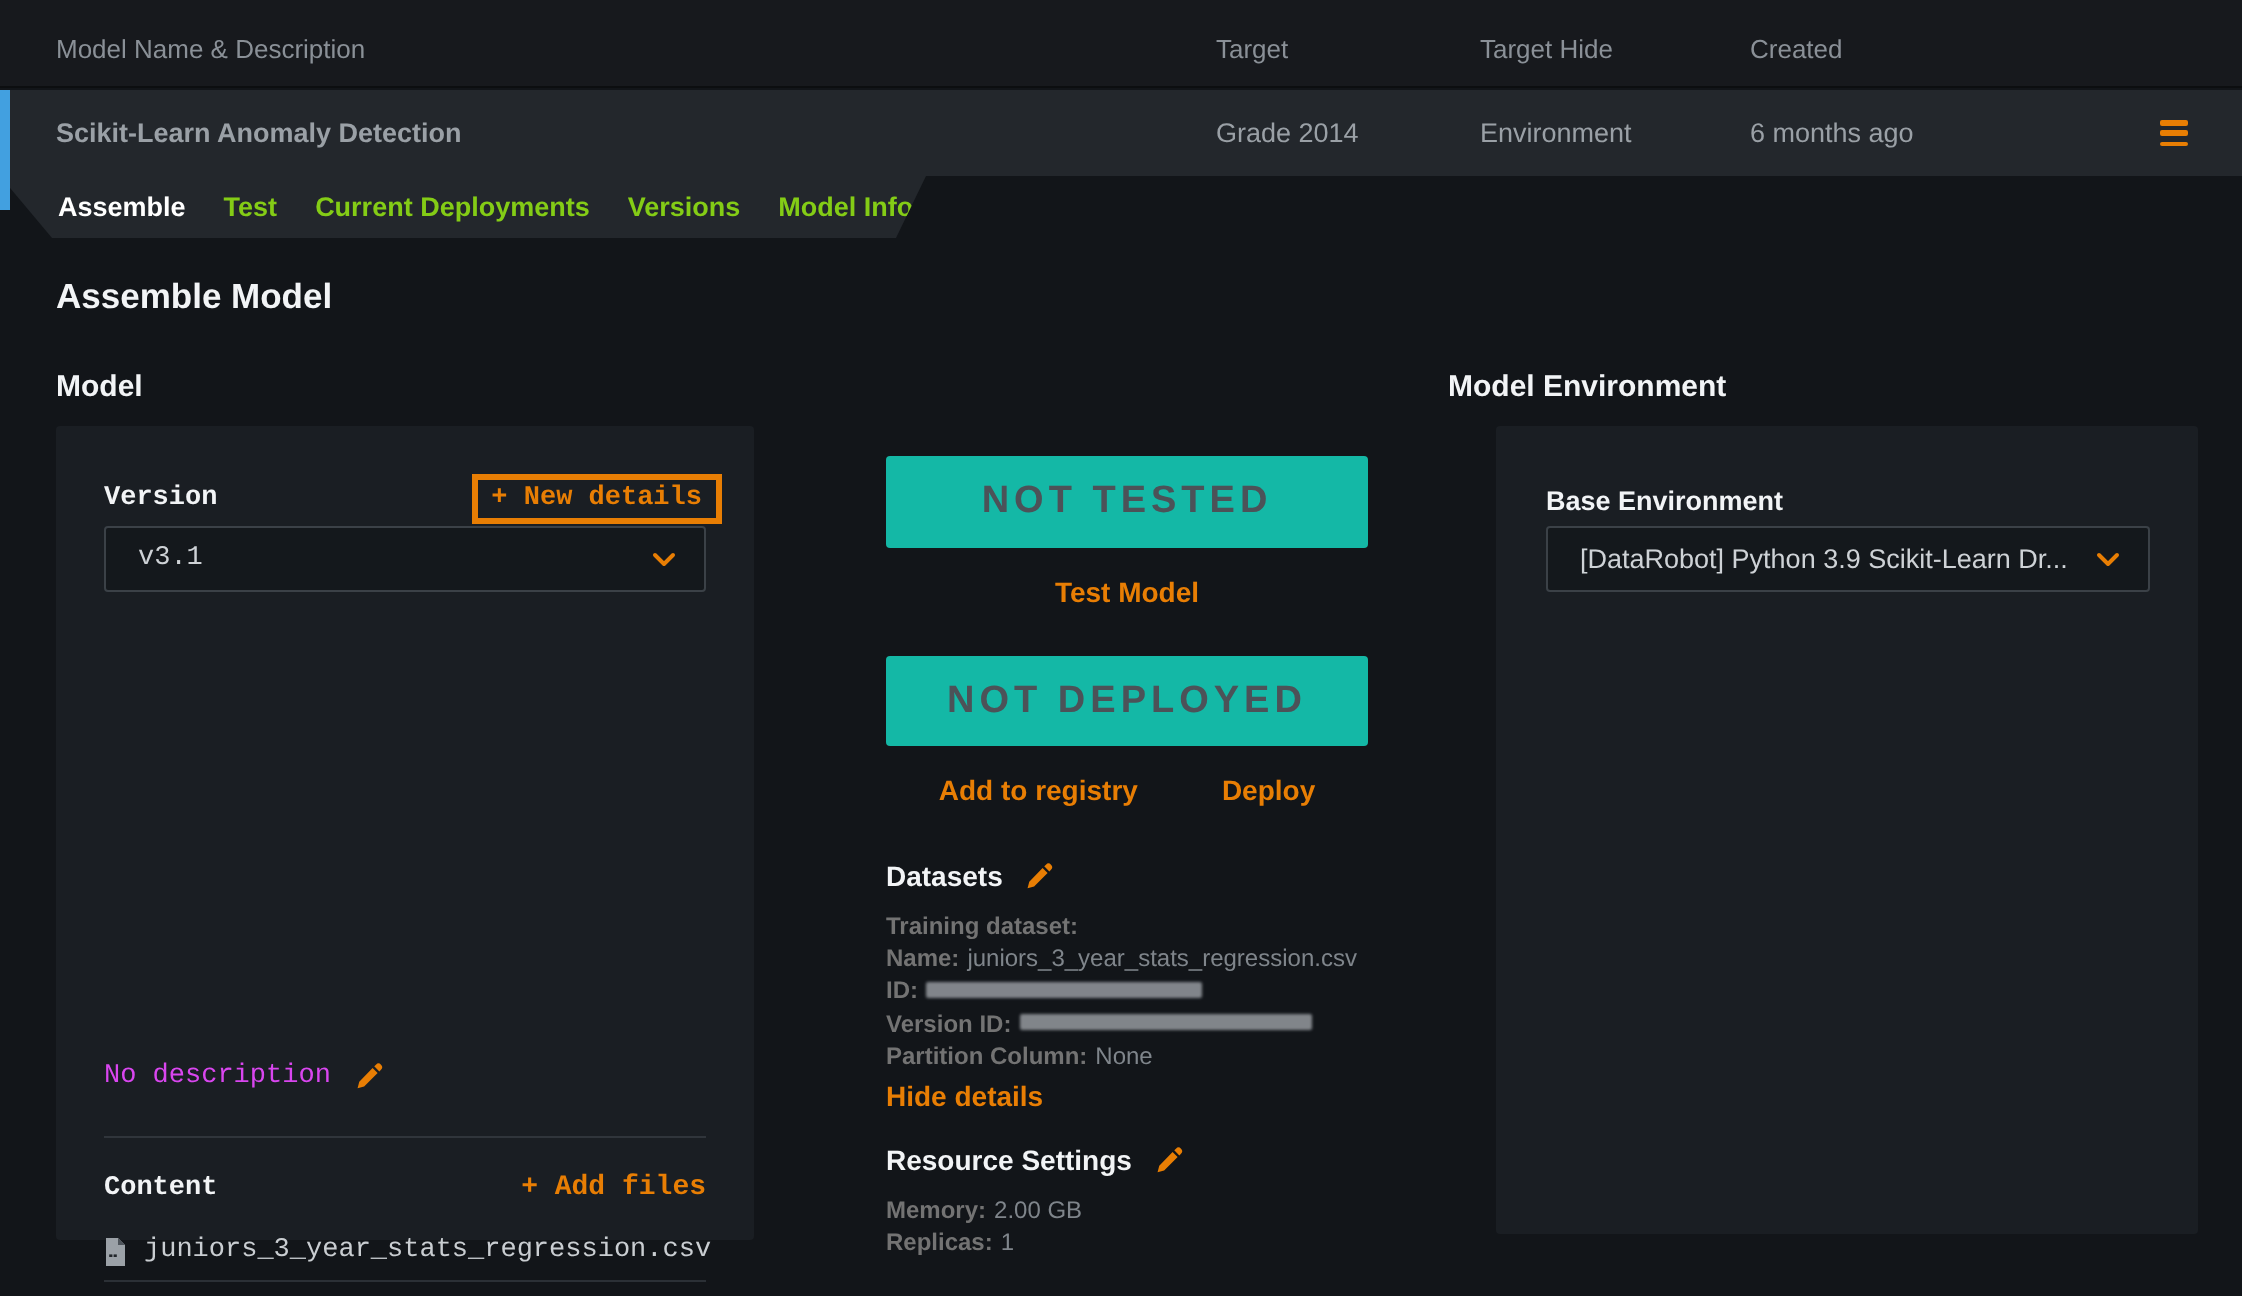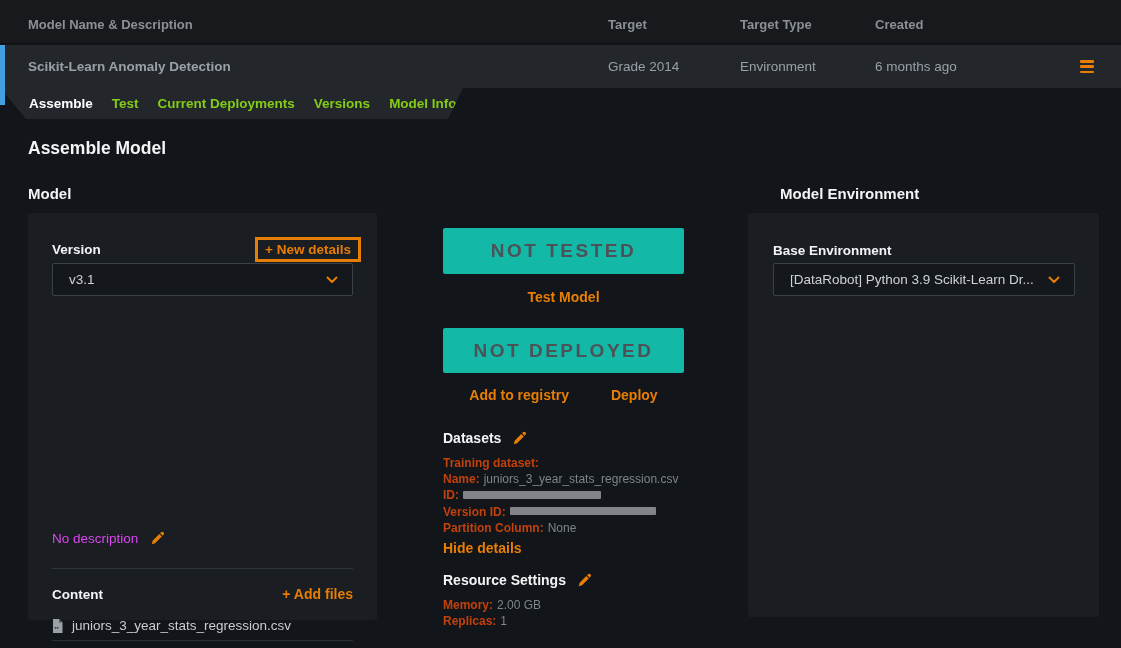--- a/index.html
+++ b/index.html
@@ -5,21 +5,21 @@
   html,body{margin:0;padding:0;background:#121519;}
   *{box-sizing:border-box;}
   #app{
     position:relative;width:1121px;height:648px;overflow:hidden;
     background:#121519;
     font-family:"Liberation Sans","DejaVu Sans",sans-serif;
     -webkit-font-smoothing:antialiased;
   }
   
   .table-header{position:absolute;top:0;left:0;width:1121px;height:44px;background:#17191d;border-bottom:1px solid #0c0e10;}
-  .table-header .col{position:absolute;top:0;height:48px;display:flex;align-items:center;color:#8a9097;font-size:13px;font-weight:bold;}
+  .table-header .col{position:absolute;top:0;height:48px;display:flex;align-items:center;color:#8a9097;font-size:13px;font-weight:normal;}
   .col-name{left:28px;}
   .col-target{left:608px;}
   .col-type{left:740px;}
   .col-created{left:875px;}
   
   .model-row{position:absolute;top:45px;left:0;width:1121px;height:43px;background:#23272c;}
   .model-row .cell{position:absolute;top:0;height:43px;display:flex;align-items:center;font-size:13.5px;color:#9aa0a6;}
   .cell-name{left:28px;color:#f2f4f6;font-weight:bold;}
   .cell-target{left:608px;}
   .cell-type{left:740px;}
@@ -32,23 +32,23 @@
     position:absolute;top:88px;left:0;width:463px;height:31px;background:#23272c;
     clip-path:polygon(0 0,100% 0,calc(100% - 15px) 100%,26px 100%);
     display:flex;align-items:center;padding-left:29px;gap:19px;z-index:5;
   }
   .tab{font-size:13.5px;font-weight:bold;color:#84cc16;cursor:pointer;white-space:nowrap;}
   .tab.active{color:#ffffff;}
   
   .page-title{position:absolute;left:28px;top:138px;font-size:17.5px;font-weight:bold;color:#f2f4f6;}
   .section-title{position:absolute;top:185px;font-size:15px;font-weight:bold;color:#f2f4f6;}
   .section-title.model{left:28px;}
-  .section-title.env{left:780px;}
+  .section-title.env{left:724px;}
   .panel{position:absolute;top:213px;background:#1a1e23;border-radius:2px;}
-  .panel-left{left:28px;width:349px;height:407px;}
+  .panel-left{left:28px;width:349px;height:407px;font-family:Liberation Mono, monospace;}
   .panel-right{left:748px;width:351px;height:404px;}
   
   .field-label{font-size:13.5px;font-weight:bold;color:#f2f4f6;}
   .version-row{position:absolute;left:24px;right:16px;top:22px;height:28px;display:flex;align-items:center;justify-content:space-between;}
   .new-version-btn{
     border:3px solid #e87e04;color:#e87e04;font-size:13.5px;font-weight:bold;
     padding:2px 7px;background:transparent;cursor:pointer;white-space:nowrap;
     font-family:inherit;
   }
   .dropdown{
@@ -72,42 +72,42 @@
   .status-box span{font-size:19px;font-weight:bold;letter-spacing:2.5px;color:#4c5258;}
   .box-tested{top:228px;height:46px;}
   .box-deployed{top:328px;height:45px;}
   .test-model{position:absolute;left:443px;width:241px;top:288px;text-align:center;}
   .mid-links{position:absolute;left:443px;width:241px;top:387px;display:flex;justify-content:center;gap:42px;}
   .datasets{position:absolute;left:443px;top:428px;width:260px;}
   .block-title-row{display:flex;align-items:center;gap:11px;height:20px;}
   .block-title{font-size:14px;font-weight:bold;color:#f2f4f6;}
   .kv-lines{margin-top:7px;}
   .kv{font-size:12px;line-height:16.2px;color:#7f858b;white-space:nowrap;}
-  .kv .k{font-weight:bold;color:#c2410c;margin-right:4px;}
+  .kv .k{font-weight:bold;color:#737373;margin-right:4px;}
   .redact{display:inline-block;vertical-align:middle;height:8px;background:#8e9297;border-radius:1px;filter:blur(0.7px);opacity:.9;margin-top:-2px;}
   .redact.id{width:138px;}
   .redact.vid{width:146px;}
   .hide-details{position:absolute;left:443px;top:540px;font-size:14px;}
   .resources{position:absolute;left:443px;top:570px;}
   
   .base-env-label{position:absolute;left:25px;top:30px;}
   .deps{position:absolute;left:25px;top:104px;right:24px;}
   .info-dot{width:13px;height:13px;border-radius:50%;background:#c8cdd2;color:#1a1e23;font-size:9px;font-weight:bold;display:flex;align-items:center;justify-content:center;font-style:normal;}
   .deps-help{margin-top:9px;font-size:12.5px;line-height:17.5px;color:#7d8288;width:305px;}
   .pencil-icon,.chev-icon,.file-icon{display:inline-flex;flex:0 0 auto;}
 </style>
 </head>
 <body>
 
 <div id="app">
 
   <div class="table-header">
     <div class="col col-name">Model Name &amp; Description</div>
     <div class="col col-target">Target</div>
-    <div class="col col-type">Target Type</div>
+    <div class="col col-type">Target Hide</div>
     <div class="col col-created">Created</div>
   </div>
 
   <div class="model-row">
     <div class="cell cell-name">Scikit-Learn Anomaly Detection</div>
     <div class="cell cell-target">Grade 2014</div>
     <div class="cell cell-type">Environment</div>
     <div class="cell cell-created">6 months ago</div>
     <div class="row-menu">
         <i></i>

